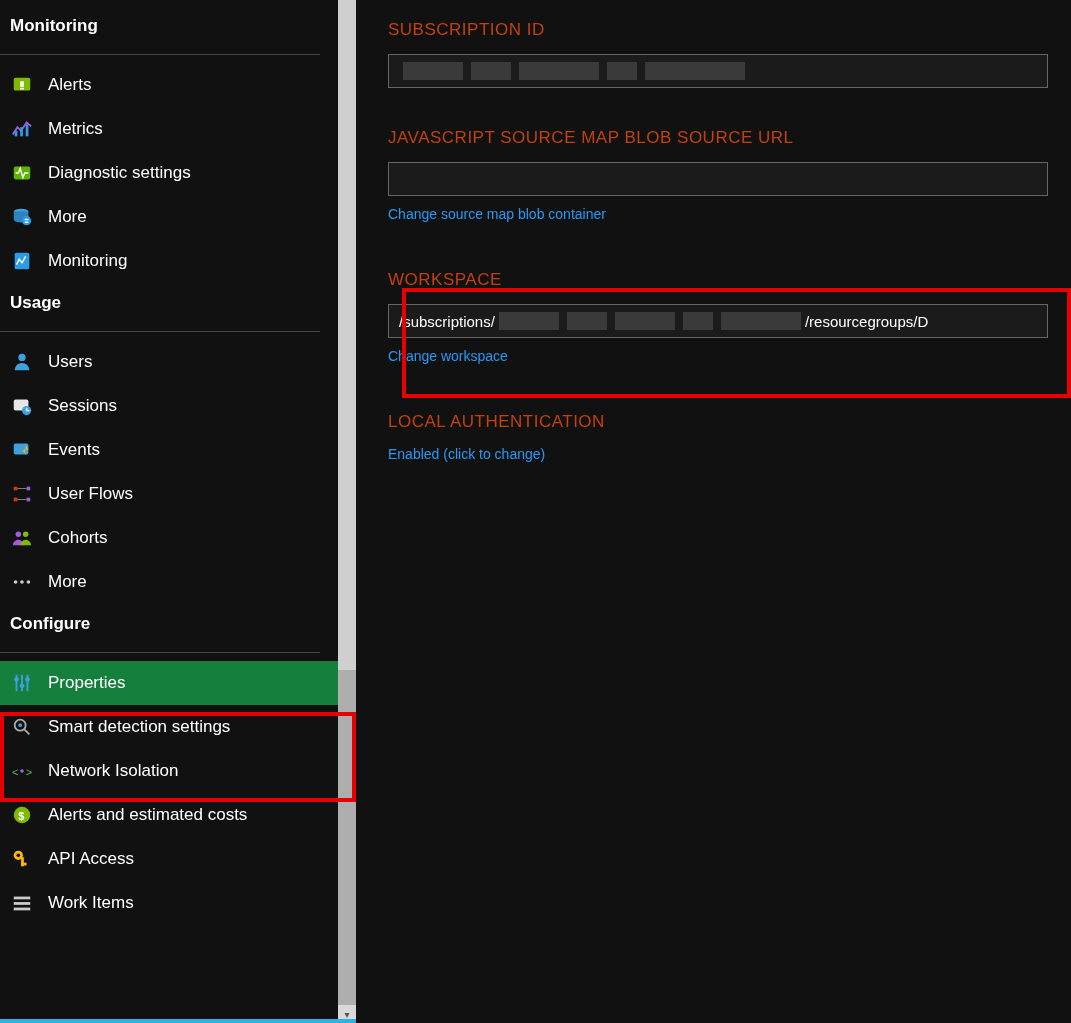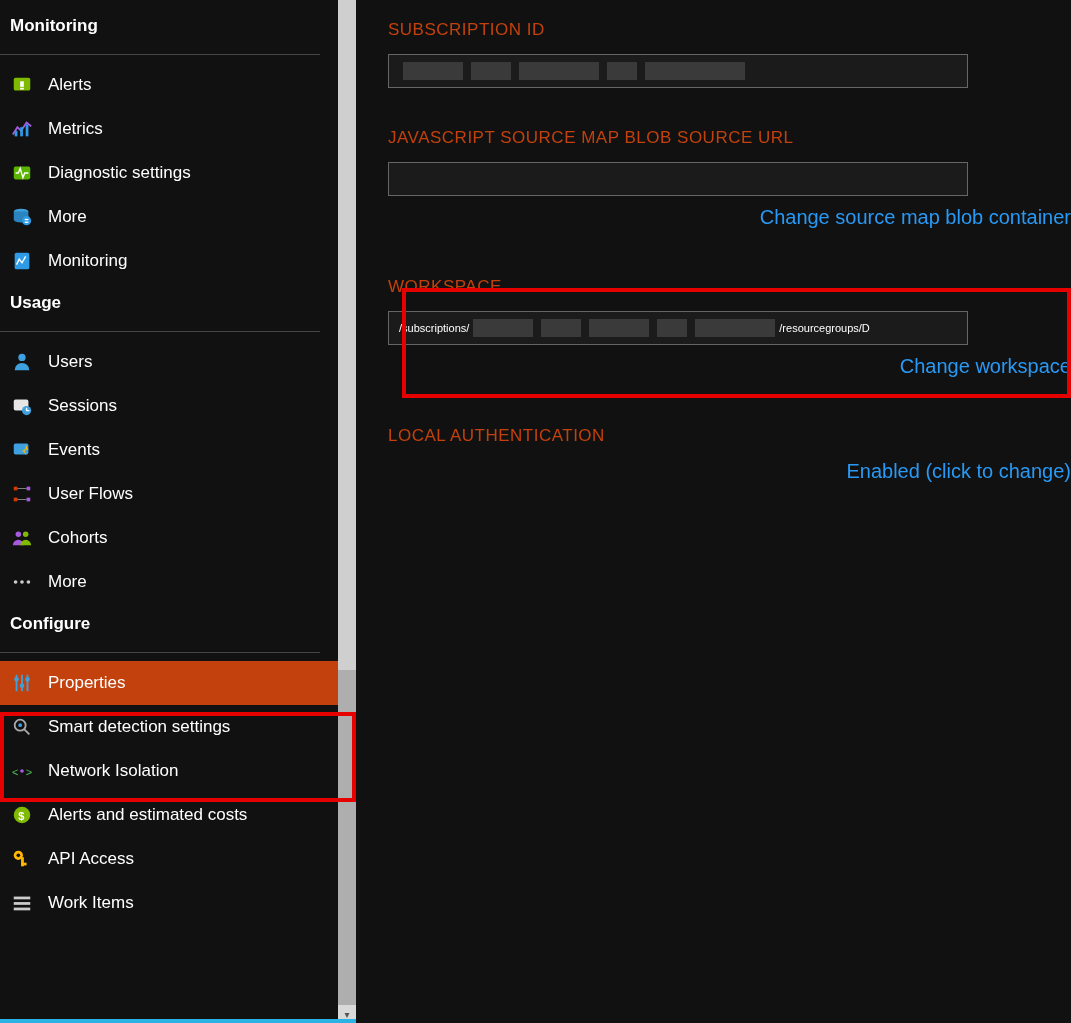--- a/index.html
+++ b/index.html
@@ -64,21 +64,21 @@
     display: flex;
     align-items: center;
     gap: 14px;
     padding: 10px 10px 10px 10px;
     font-size: 17px;
     color: #fff;
     cursor: pointer;
     width: 338px;
   }
   .nav-item.selected {
-    background: #c2410c;
+    background: #15803d;
   }
   .nav-icon {
     width: 24px;
     height: 24px;
     display: flex;
     align-items: center;
     justify-content: center;
     flex-shrink: 0;
   }
   .nav-icon svg { width: 22px; height: 22px; }
@@ -100,41 +100,40 @@
   .field-label {
     font-size: 17px;
     color: #c2410c;
     letter-spacing: 0.5px;
     margin-bottom: 14px;
   }
   .field-box {
     border: 1px solid #666;
     background: #1b1b1b;
     height: 34px;
-    width: 580px;
+    width: 660px;
     display: flex;
     align-items: center;
     padding: 0 10px;
-    font-size: 11px;
+    font-size: 15px;
     color: #fff;
     overflow: hidden;
     white-space: nowrap;
   }
   .redacted-chunk {
     display: inline-block;
     height: 18px;
     margin: 0 4px;
     background: #3a3a3a;
   }
   .link {
     color: #2899f5;
-    font-size: 20px;
+    font-size: 14px;
     margin-top: 10px;
     cursor: pointer;
-    text-align: right;
   }
   .field-group { margin-bottom: 48px; }
   .field-group.tight { margin-bottom: 40px; }
 
   .footer-bar {
     position: absolute;
     bottom: 0;
     left: 0;
     width: 356px;
     height: 4px;

